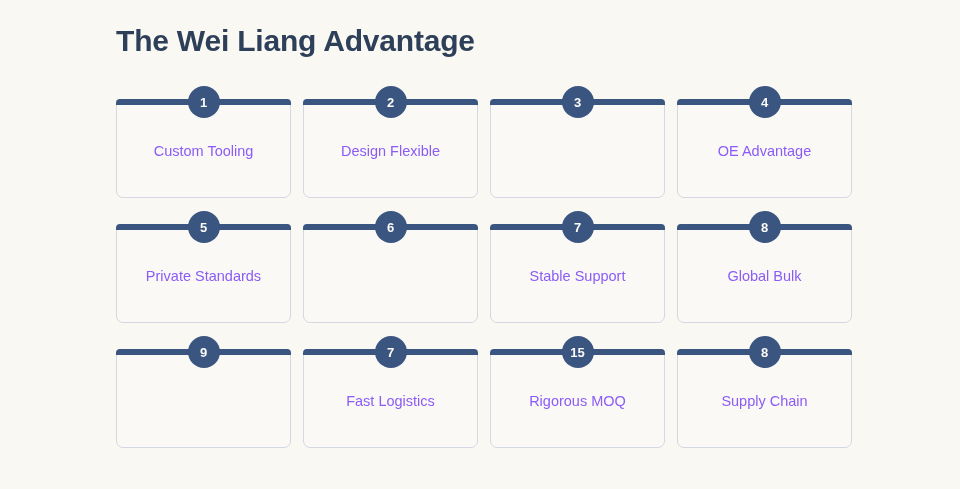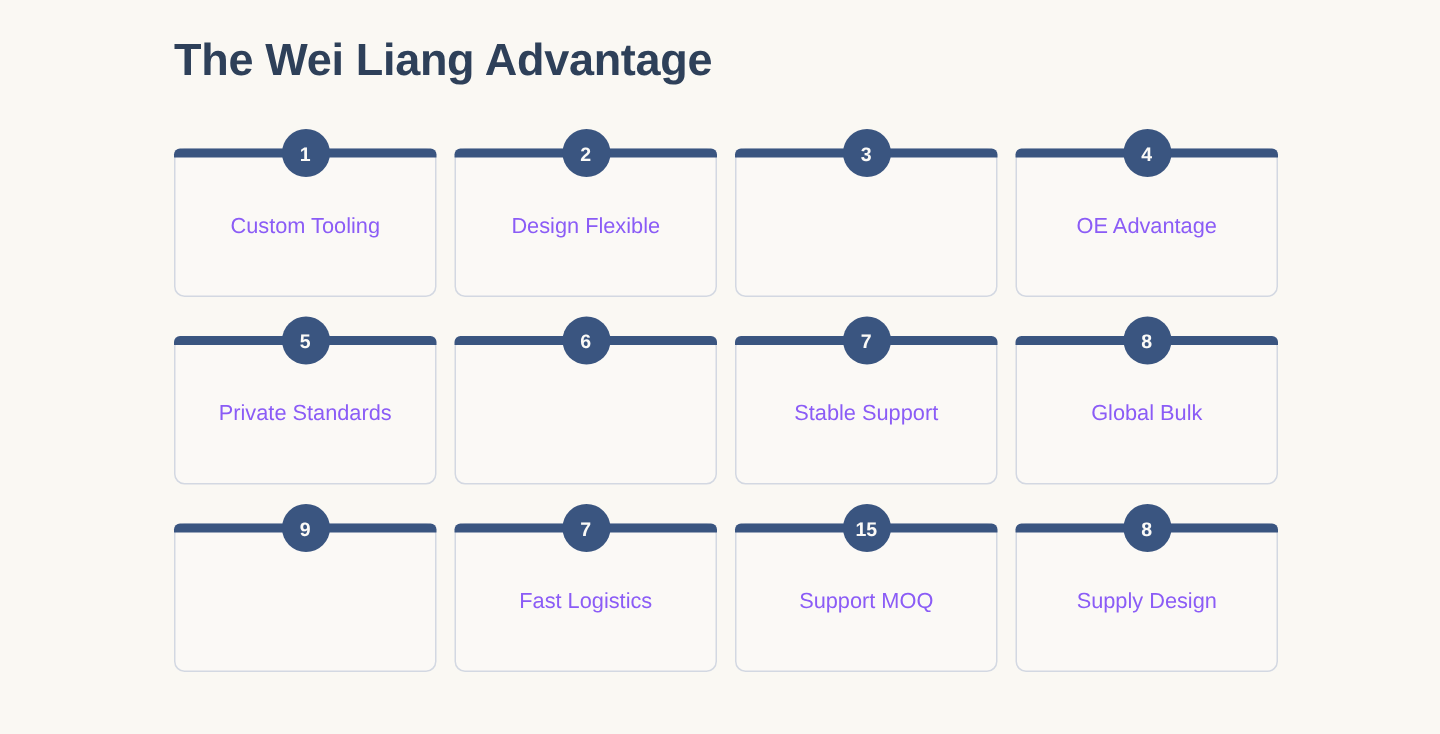--- a/index.html
+++ b/index.html
@@ -145,22 +145,22 @@
         <div class="card-badge">9</div>
       </div>
       <div class="card">
         <div class="card-topbar"></div>
         <div class="card-badge">7</div>
         <div class="card-label">Fast Logistics</div>
       </div>
       <div class="card">
         <div class="card-topbar"></div>
         <div class="card-badge">15</div>
-        <div class="card-label">Support MOQ</div>
+        <div class="card-label">Rigorous MOQ</div>
       </div>
       <div class="card">
         <div class="card-topbar"></div>
         <div class="card-badge">8</div>
-        <div class="card-label">Supply Design</div>
+        <div class="card-label">Supply Chain</div>
       </div>
     </div>
 
 </div>
 
 </body></html>

